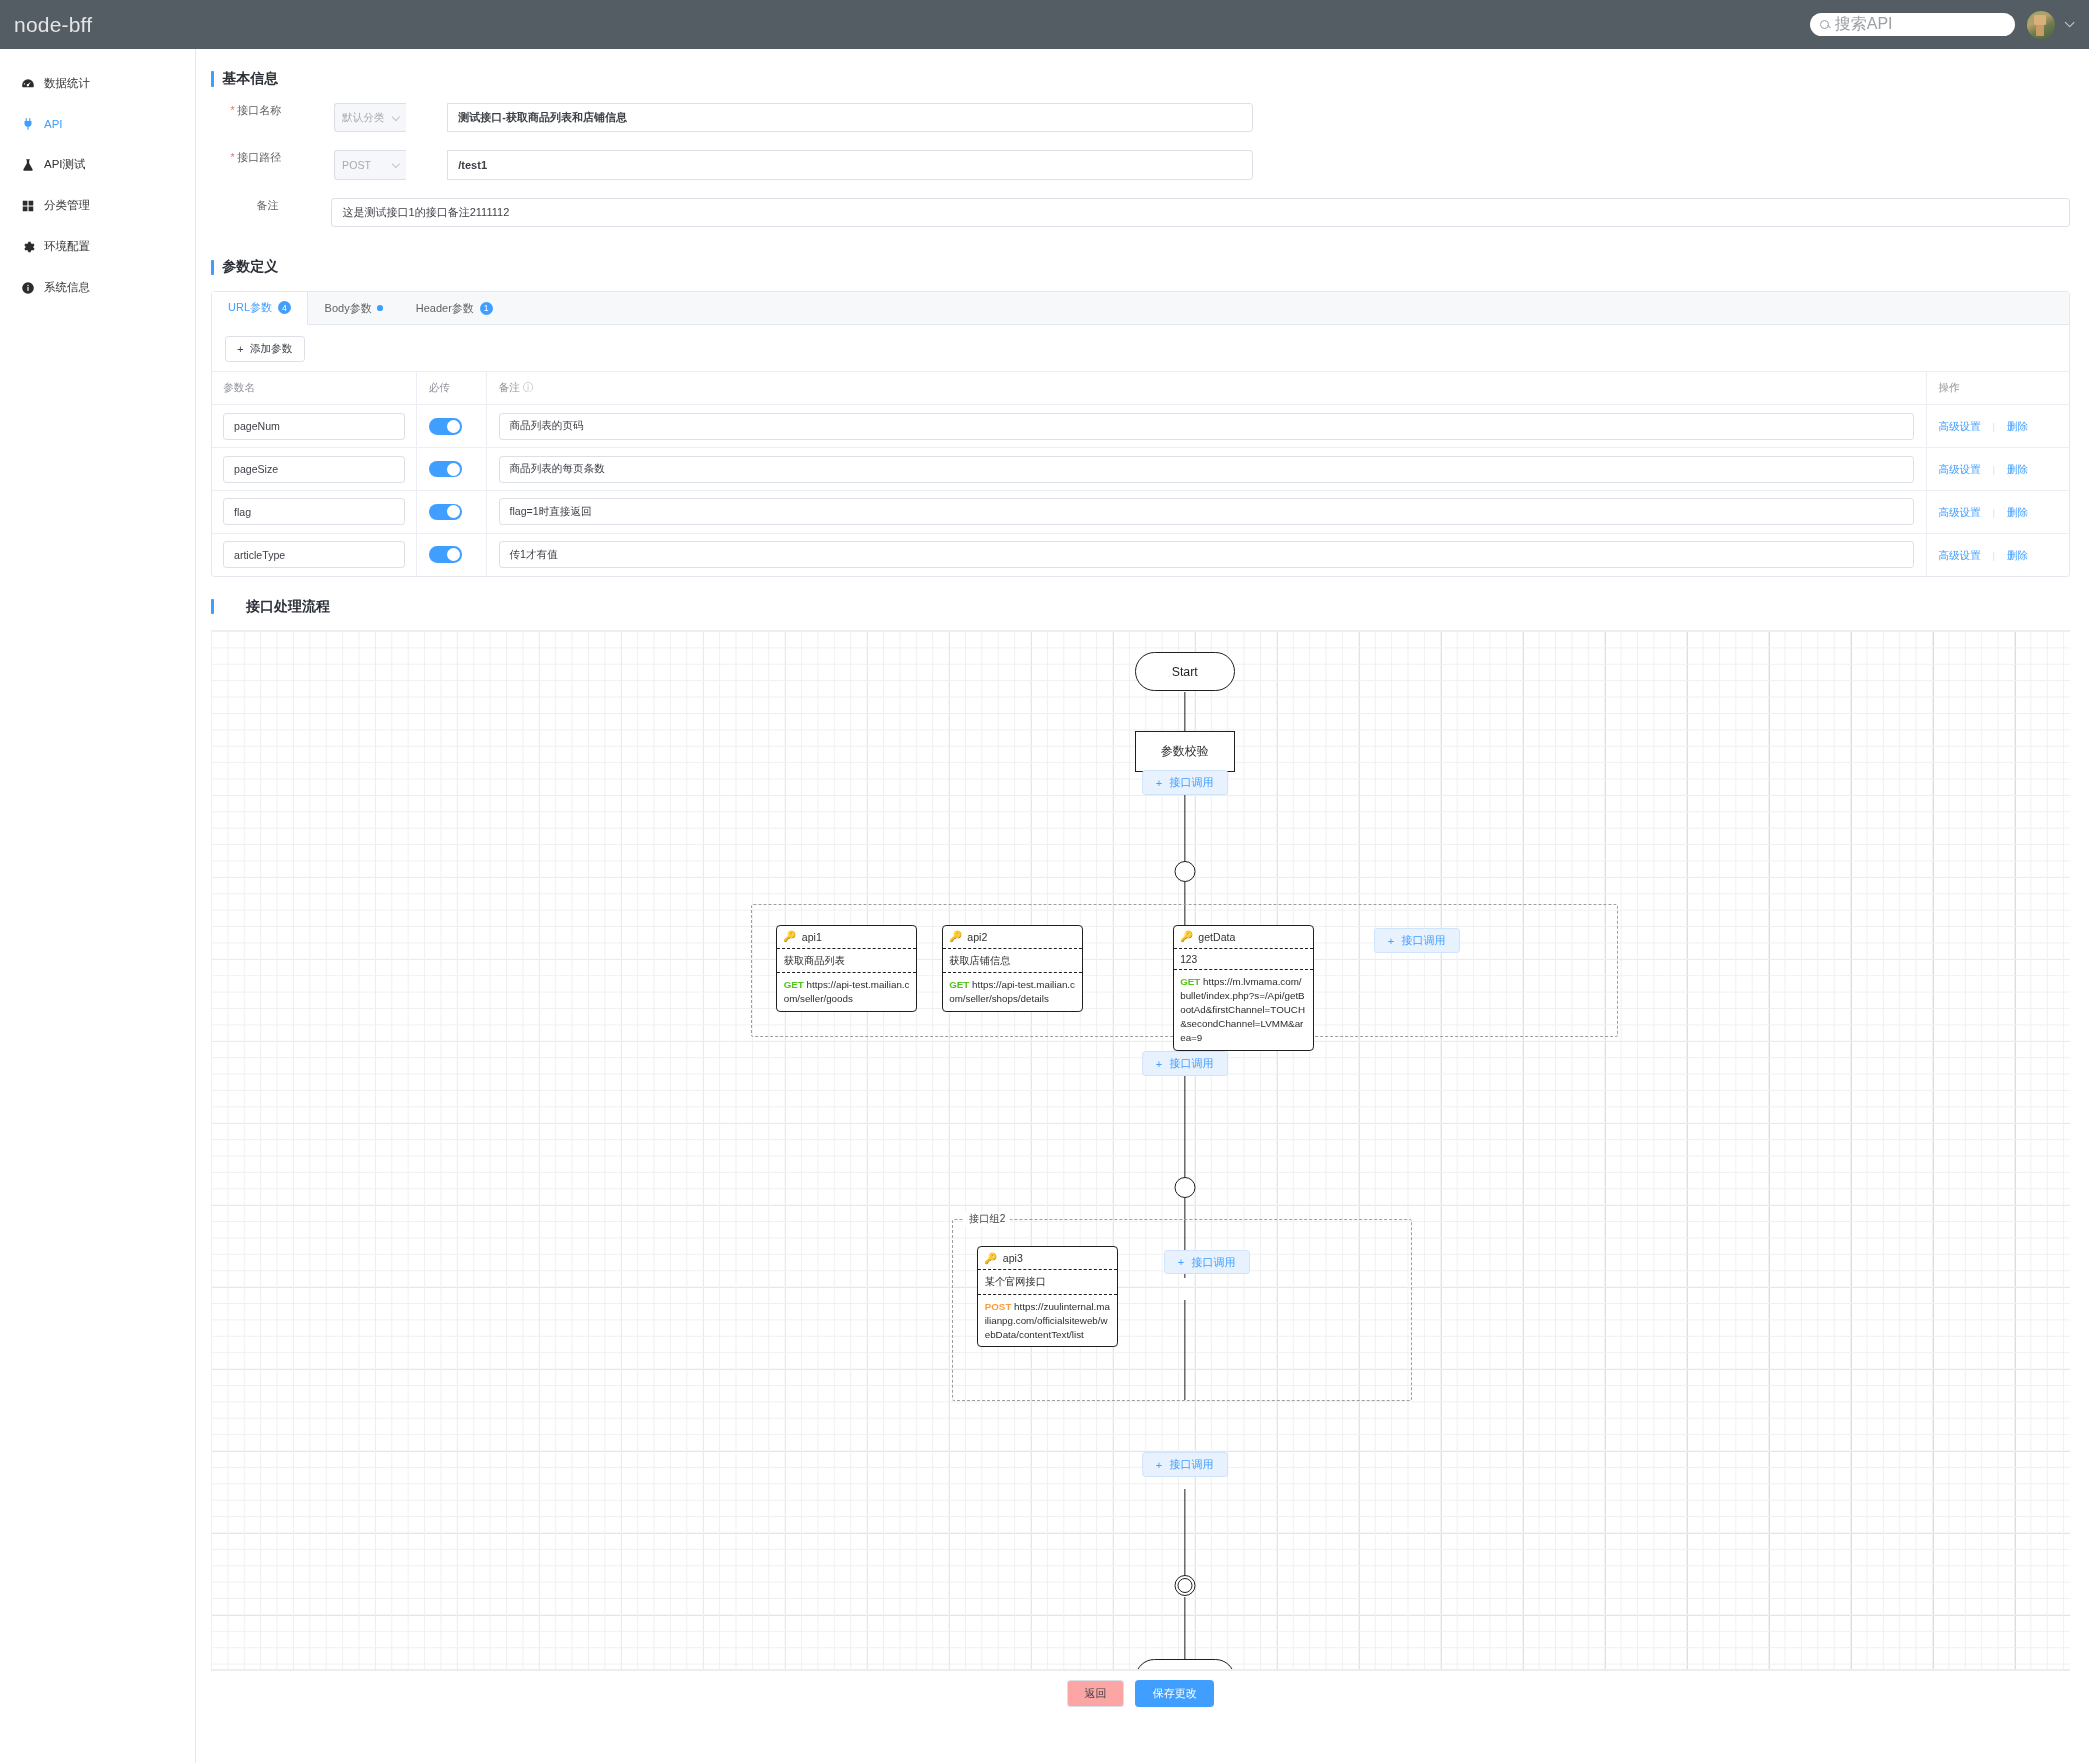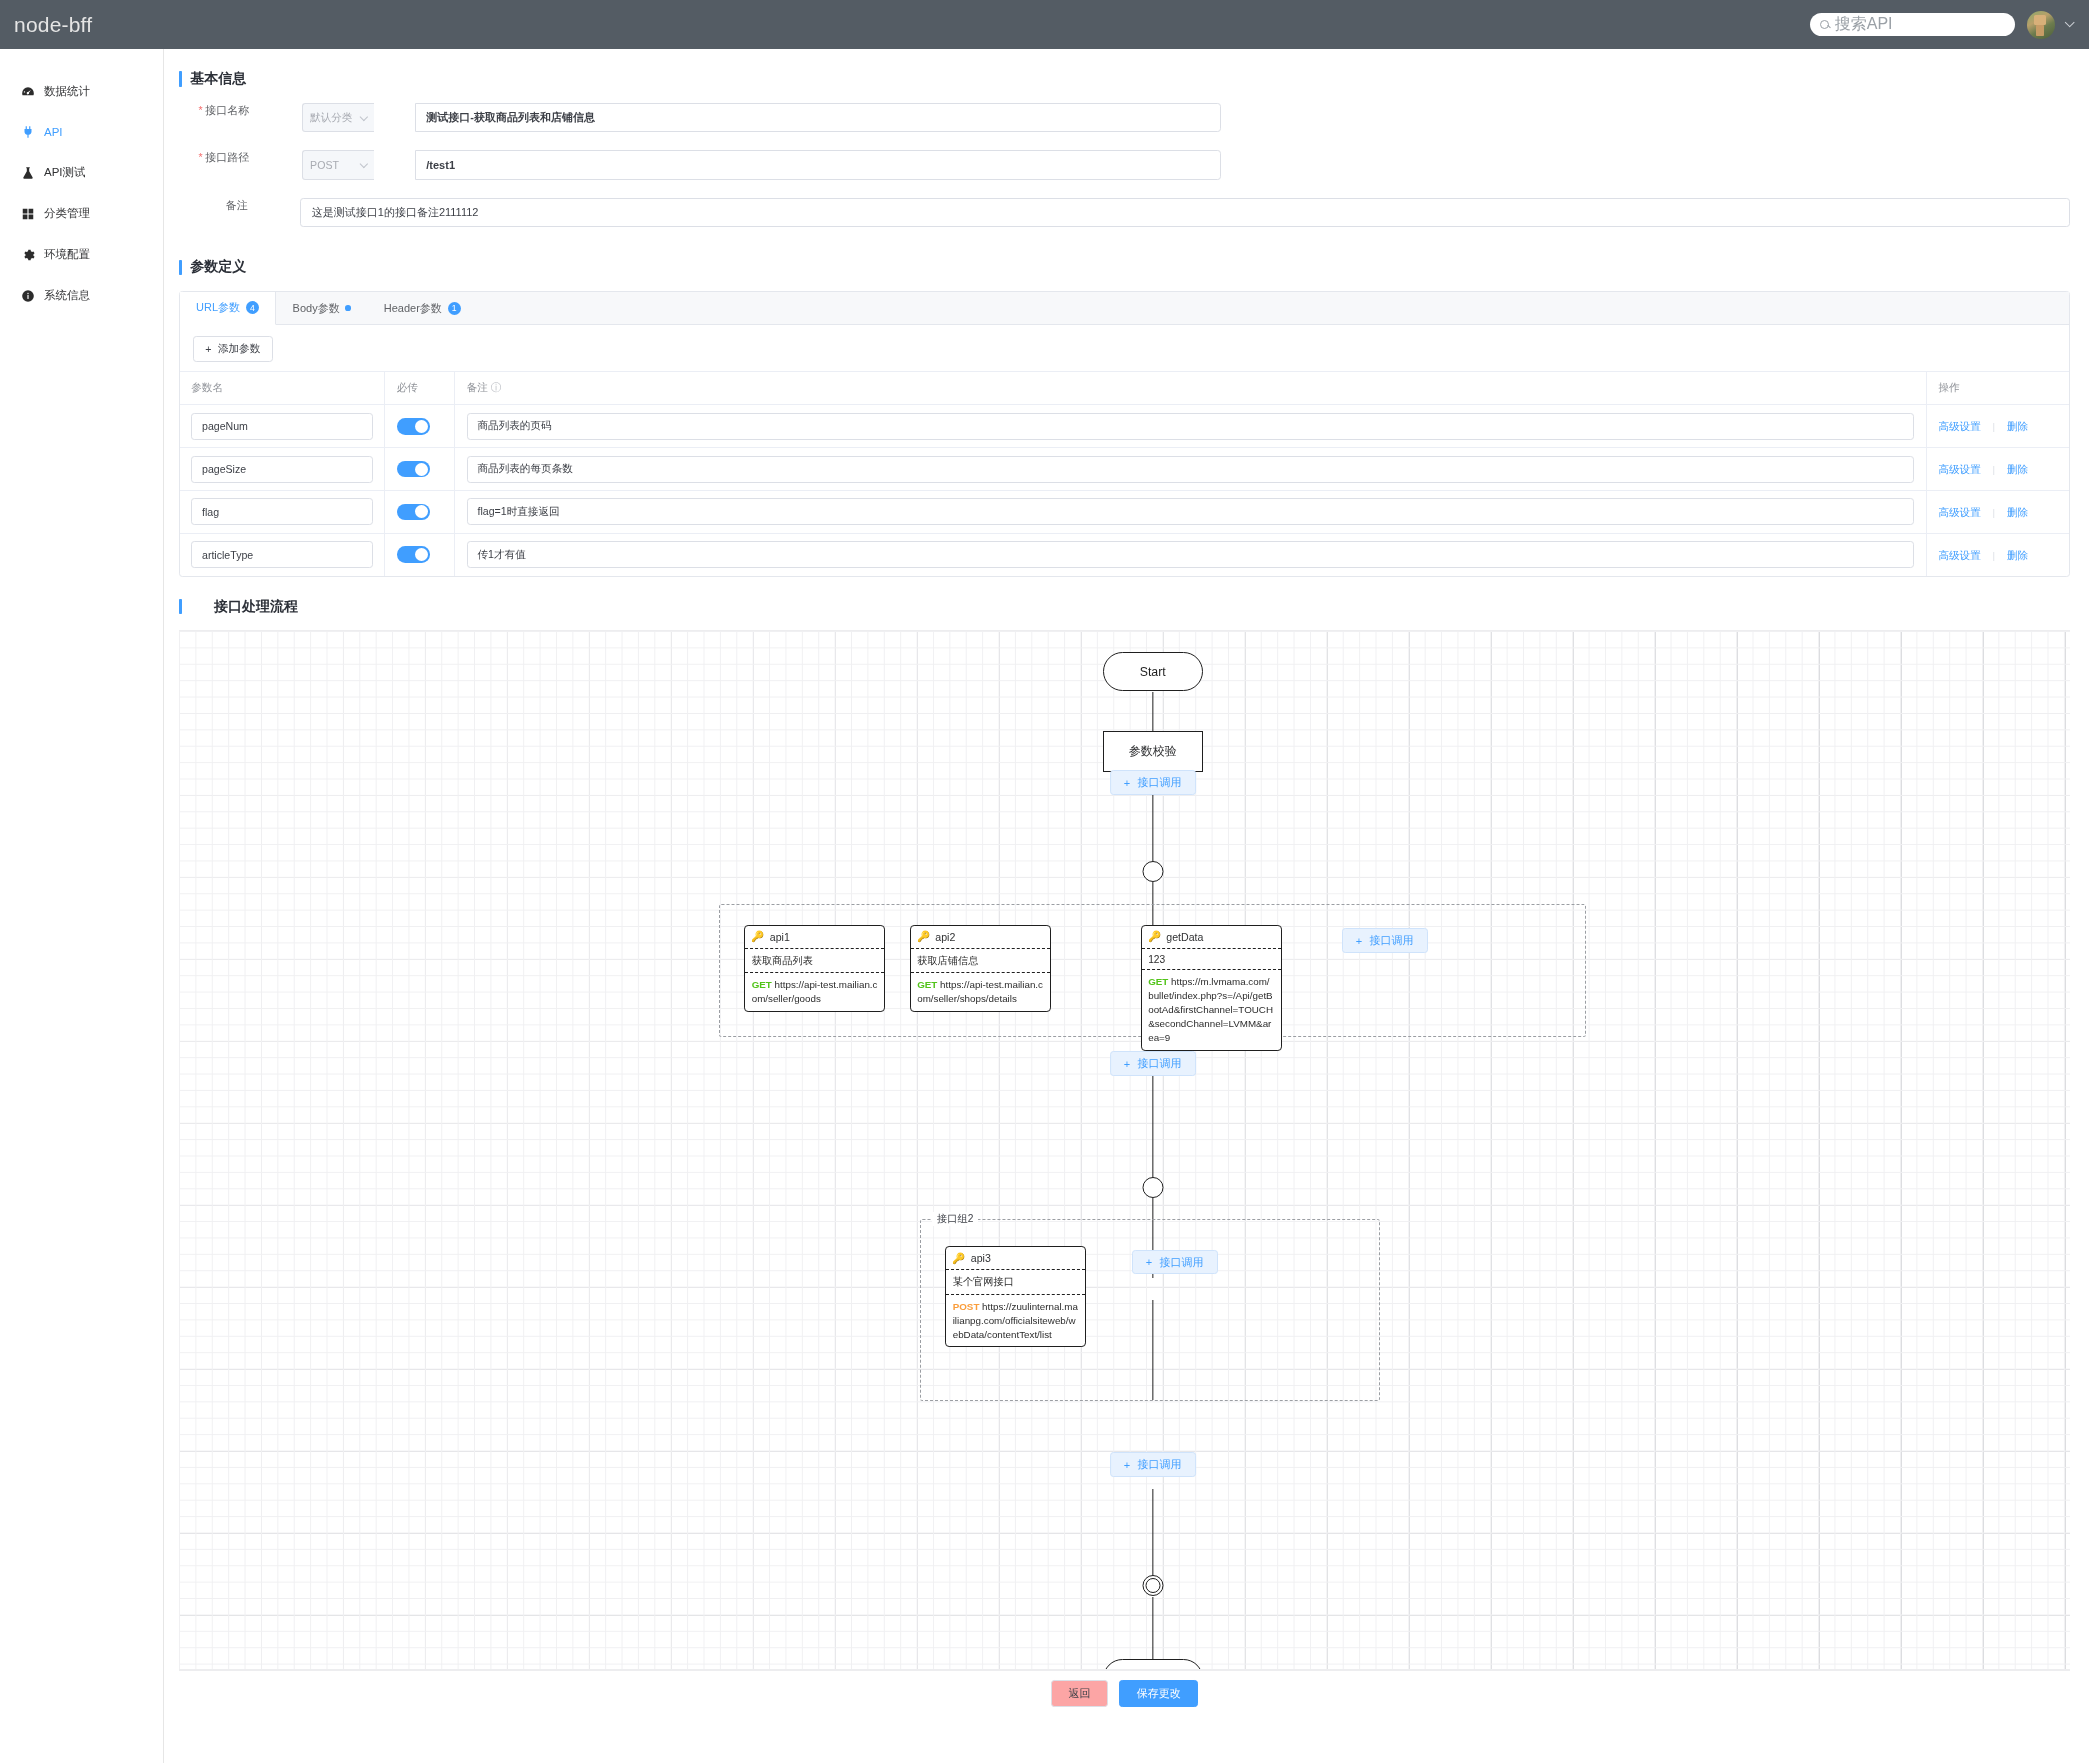--- a/index.html
+++ b/index.html
@@ -39,21 +39,21 @@
   }
   .avatar::after {
     content:""; position:absolute; left:9px; top:14px; width:8.2px; height:11.5px;
     background:#c79c66; border-radius:0.8px;
   }
   .chev-down { width: 7.4px; height: 7.4px; border-right: 1.3px solid #cfd3d8;
     border-bottom: 1.3px solid #cfd3d8; transform: rotate(45deg); margin-bottom: 3.3px; }
 
   
   .body-wrap { display: flex; height: 1714px; }
-  .sidebar { width: 164px; border-right: 0.8px solid #e6e6e6; padding-top: 22px; flex: none;
+  .sidebar { width: 196px; border-right: 0.8px solid #e6e6e6; padding-top: 14px; flex: none;
     background:#fff;text-align:center; }
   .nav-item { display: flex; align-items: center; gap: 9px; padding: 13px 0 13px 21px;
     font-size: 11.5px; color: #303133; cursor: pointer; }
   .nav-item.active { color: #409eff; }
   .nav-ico { width: 14px; height: 14px; flex: none; display:flex; align-items:center; justify-content:center; }
 
   .content { flex: 1; padding: 14.7px 19.6px 0 14.7px; position: relative; overflow: hidden; }
 
   .sec-title { display: flex; align-items: center; gap: 8.2px; margin: 6.5px 0 14.7px 0; }
   .sec-bar { width: 3.3px; height: 15.5px; background: #409eff; border-radius: 0.8px; }

